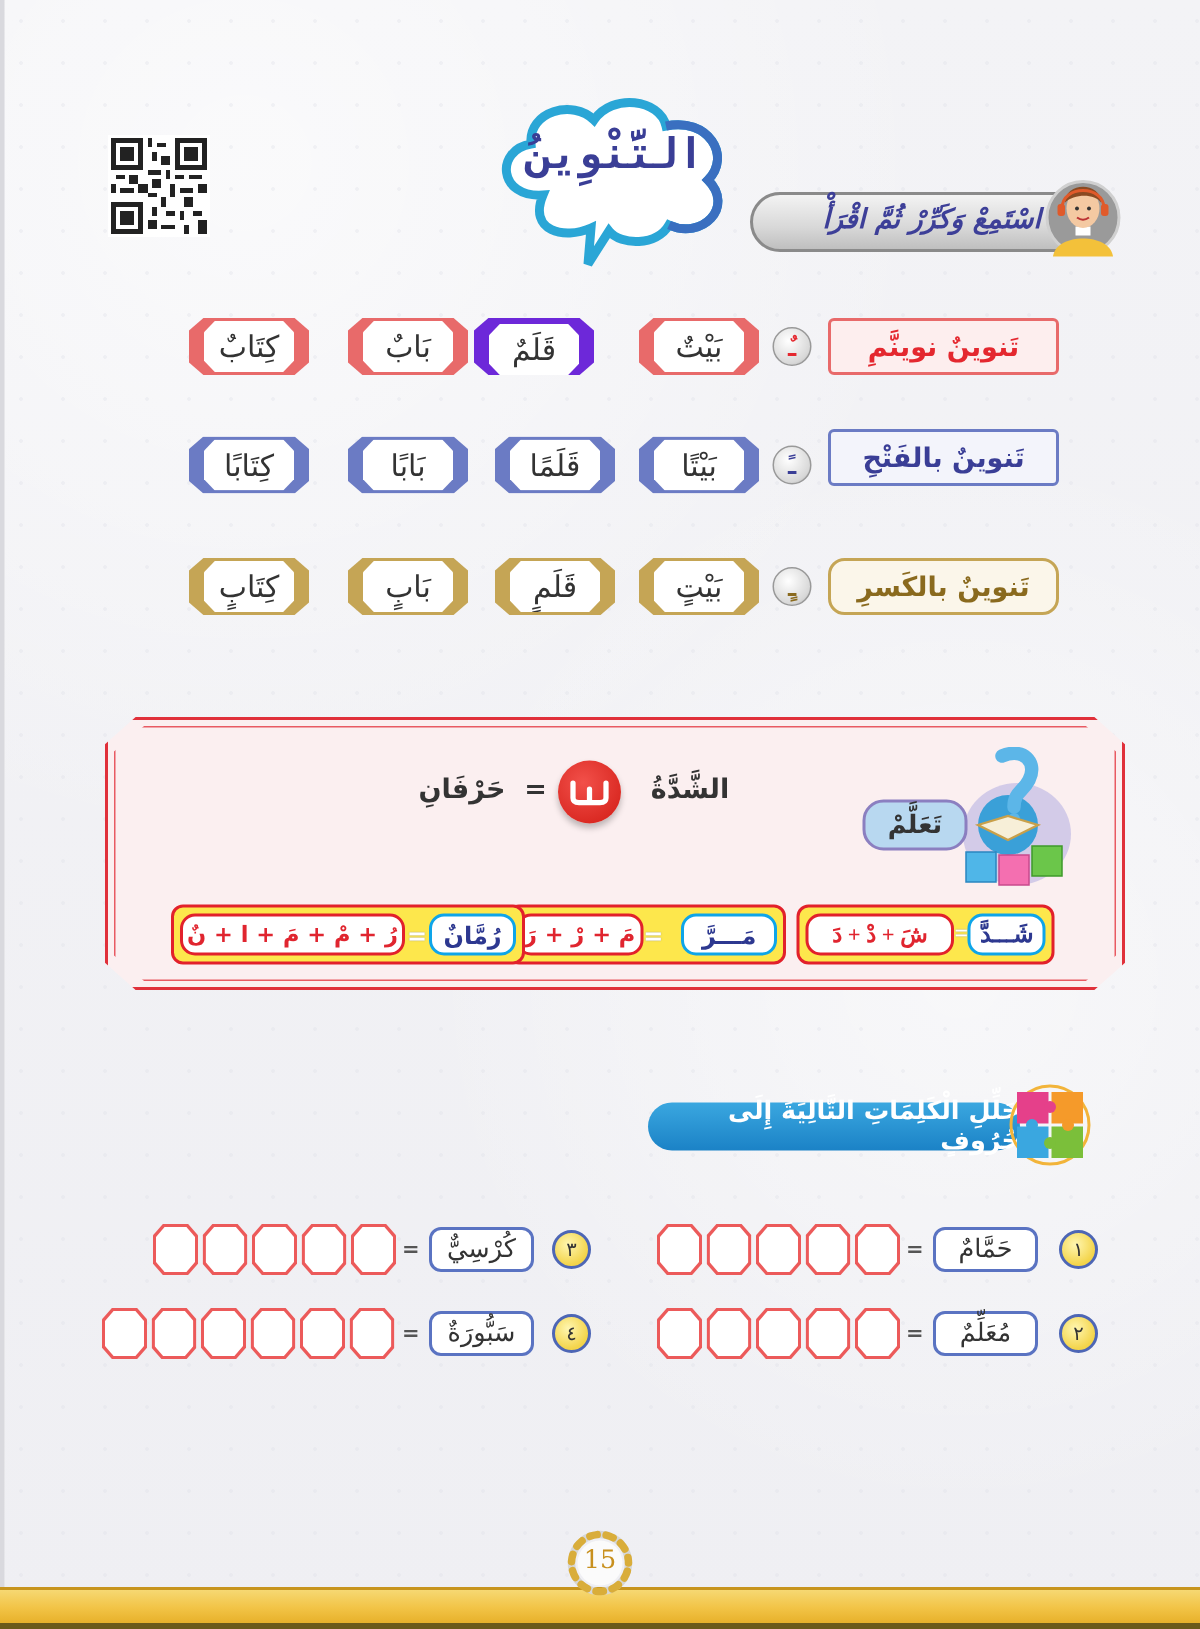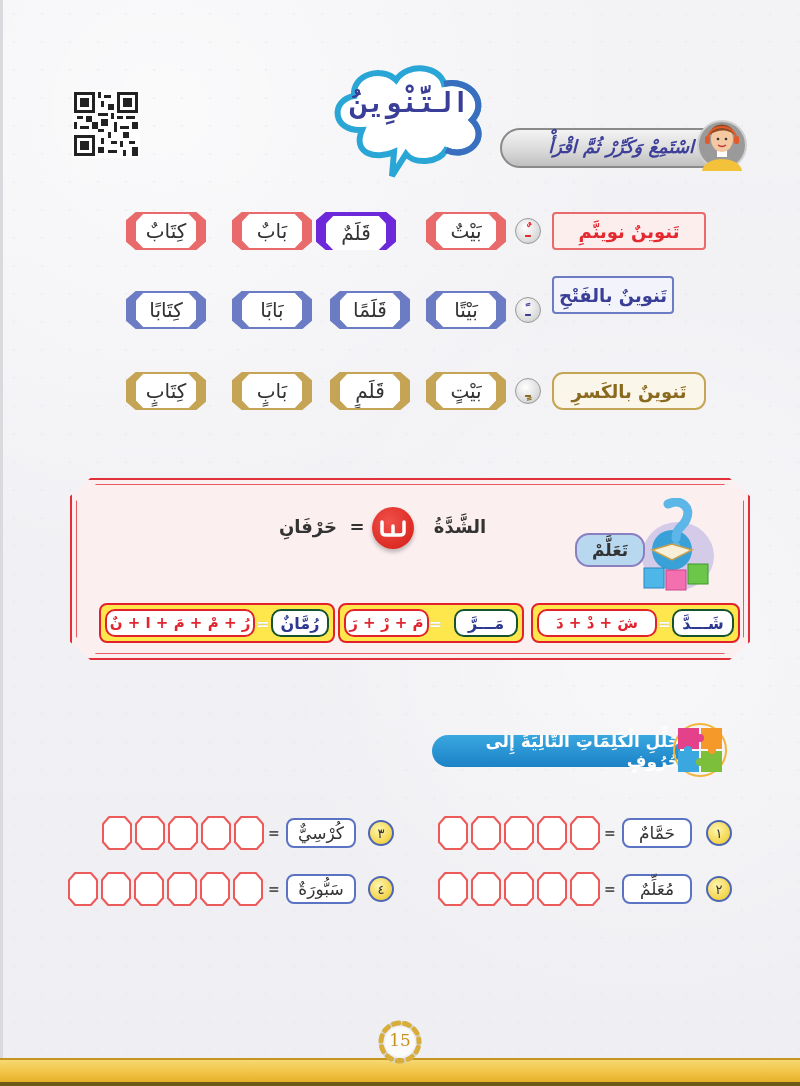--- a/index.html
+++ b/index.html
@@ -108,21 +108,21 @@
     color:#fff; font-size: 24px; font-weight: bold;
   }
 
   .yellow-group {
     height: 40px; background: #fde74c; border: 2px solid #e2212b; border-radius: 8px;
     display:flex; align-items:center; justify-content: space-between; padding: 0 4px;
   }
   .blue-oct {
     height: 28px; background:#fff; color:#2d3890; font-size: 16px; font-weight: bold;
     display:flex; align-items:center; justify-content:center;
-    border: 2px solid #14532d; border-radius: 10px;
+    border: 2px solid #0ea5e9; border-radius: 10px;
   }
   .red-oct {
     height: 28px; background:#fff; color:#e0252f; font-size: 15px; font-weight: bold;
     display:flex; align-items:center; justify-content:center;
     border: 2px solid #e2212b; border-radius: 10px;
   }
   .eq { color:#fff; font-weight:bold; font-size: 16px; text-shadow: 0 0 1px #999; }
 
   
   .split-banner {
@@ -257,21 +257,21 @@
 <div class="abs word-box" style="left:316px;top:212px;background:#6d28d9;align-items:flex-end;">
     <div class="word-inner ar">قَلَمٌ</div>
   </div>
 <div class="abs word-box" style="left:232px;top:212px;background:#e86a6a;">
     <div class="word-inner ar">بَابٌ</div>
   </div>
 <div class="abs word-box" style="left:126px;top:212px;background:#e86a6a;">
     <div class="word-inner ar">كِتَابٌ</div>
   </div>
 
-<div class="abs label-box ar" style="left:552px;top:276px;width:122px;color:#3a3e96;border-color:#6b7bc4;background:#f3f4fb;">تَنوينٌ بالفَتْحِ</div>
+<div class="abs label-box ar" style="left:552px;top:286px;width:154px;color:#3a3e96;border-color:#6b7bc4;background:#f3f4fb;">تَنوينٌ بالفَتْحِ</div>
 <div class="abs mark-circle" style="left:515px;top:297px;color:#3a3e96;">ـً</div>
 <div class="abs word-box" style="left:426px;top:291px;background:#6b7bc4;">
     <div class="word-inner ar">بَيْتًا</div>
   </div>
 <div class="abs word-box" style="left:330px;top:291px;background:#6b7bc4;">
     <div class="word-inner ar">قَلَمًا</div>
   </div>
 <div class="abs word-box" style="left:232px;top:291px;background:#6b7bc4;">
     <div class="word-inner ar">بَابًا</div>
   </div>
@@ -311,31 +311,31 @@
 
 <div class="abs shadda-text ar" style="left:420px;top:516px;width:80px;text-align:center;">الشَّدَّةُ</div>
 <div class="abs shadda-circle">
   <svg width="28" height="20" viewBox="0 0 28 20">
       <path d="M3 4 L3 14 Q3 17 7 17 L21 17 Q25 17 25 14 L25 4 M14 8 L14 17" fill="none" stroke="#fff" stroke-width="3.5" stroke-linecap="round"></path>
     </svg>
 </div>
 <div class="abs shadda-text" style="left:347px;top:516px;width:20px;text-align:center;">=</div>
 <div class="abs shadda-text ar" style="left:270px;top:516px;width:76px;text-align:center;">حَرْفَانِ</div>
 
-<div class="abs yellow-group" style="left:531px;top:603px;width:209px;">
+<div class="abs yellow-group" style="left:531px;top:603px;width:172px;font-family:Liberation Serif, serif;">
   <div class="red-oct ar" style="width:120px;">شَ + دْ + دَ</div>
   <span class="eq">=</span>
   <div class="blue-oct ar" style="width:62px;">شَـــدَّ</div>
 </div>
 <div class="abs yellow-group" style="left:338px;top:603px;width:186px;">
   <div class="red-oct ar" style="width:100px;">مَ + رْ + رَ</div>
   <span class="eq">=</span>
   <div class="blue-oct ar" style="width:75px;margin-left:12px;">مَـــرَّ</div>
 </div>
-<div class="abs yellow-group" style="left:99px;top:603px;width:236px;">
+<div class="abs yellow-group" style="left:114px;top:603px;width:236px;">
   <div class="red-oct ar" style="width:150px;">رُ + مْ + مَ + ا + نٌ</div>
   <span class="eq">=</span>
   <div class="blue-oct ar" style="width:58px;">رُمَّانٌ</div>
 </div>
 
 <div class="abs split-banner ar">حَلِّلِ الْكَلِمَاتِ التَّالِيَةَ إِلَى حُرُوفٍ</div>
 <svg class="abs puzzle" viewBox="0 0 56 56">
   <circle cx="28" cy="28" r="26" fill="none" stroke="#f2b43a" stroke-width="2"></circle>
   <rect x="6" y="6" width="21" height="21" fill="#e5408a"></rect>
   <rect x="29" y="6" width="21" height="21" fill="#f59a2a"></rect>

